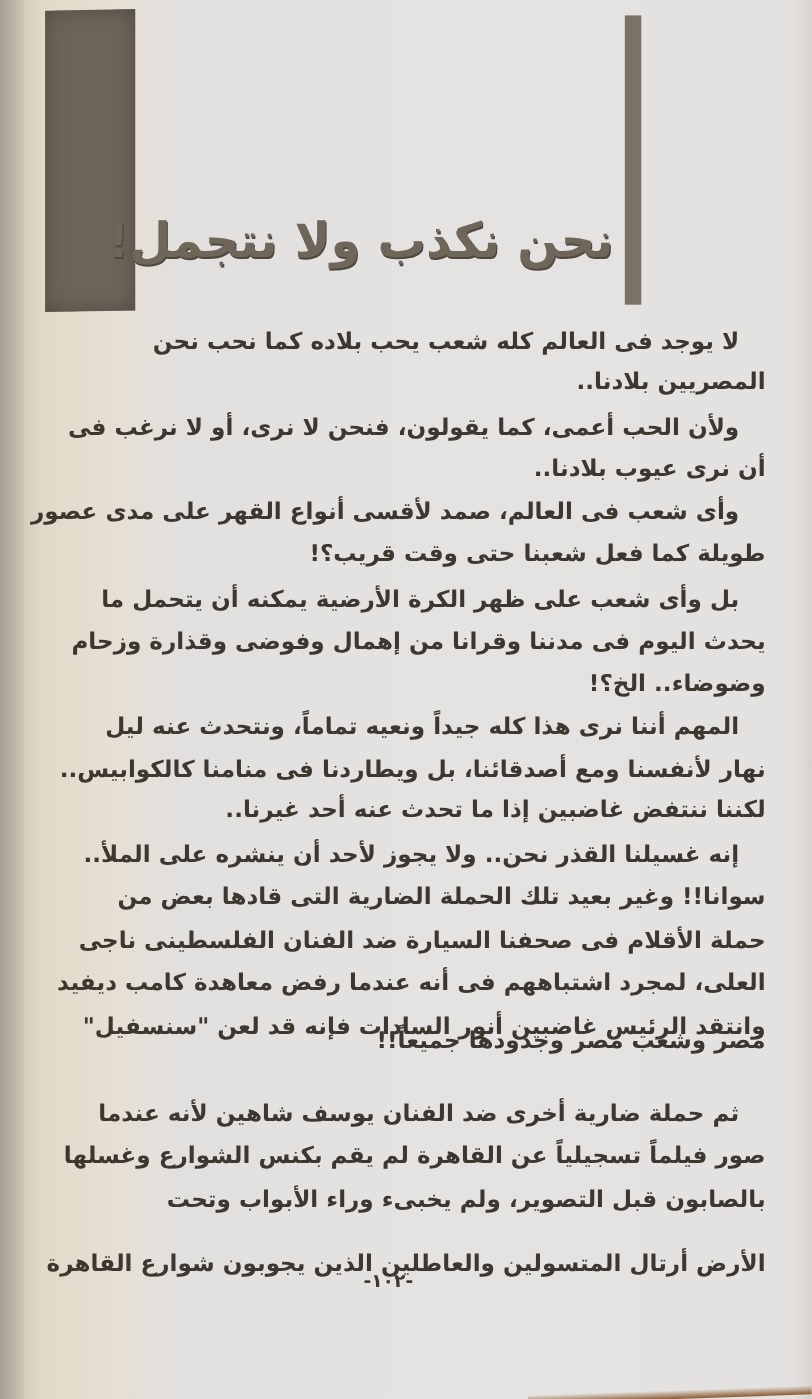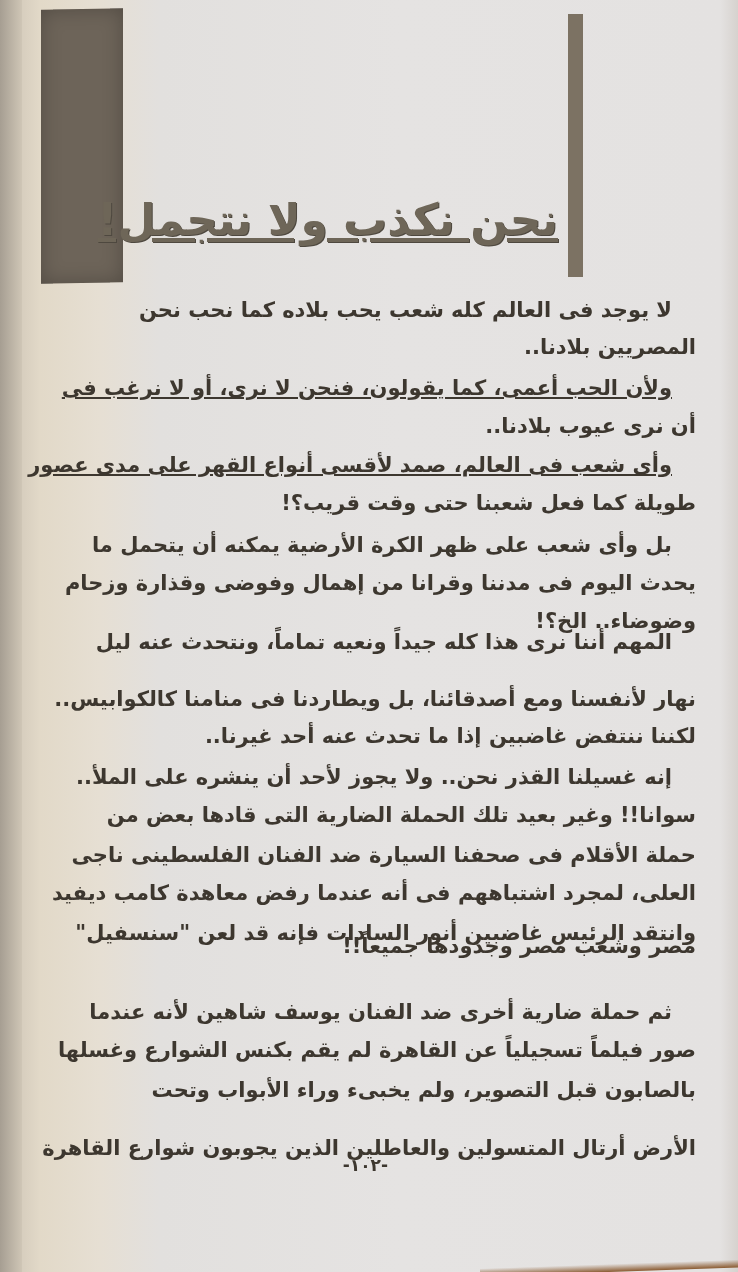--- a/index.html
+++ b/index.html
@@ -31,60 +31,59 @@
       position:absolute; left:568px; top:14px; width:15px; height:263px;
       background:#7c7263;
     }
     .title {
       position:absolute; right:180px; top:190px; width:430px;
       direction:rtl; text-align:center;
       font-family:"DejaVu Sans", sans-serif; font-weight:bold;
       font-size:44px; line-height:60px; color:#6e6658;
       white-space:nowrap;
       text-shadow: 1px 1px 0 #4e483f;
-      text-decoration: underline;
     }
     .body-text {
       position:absolute; left:44px; top:290px; width:652px;
       direction:rtl; text-align:justify;
       font-family:"DejaVu Sans", sans-serif; font-weight:bold;
       font-size:21px; color:#3d372f;
     }
     .line {
       position:absolute; right:0; height:40px; line-height:40px;
       white-space:nowrap; direction:rtl;
     }
     .line.indent { right:24px; }
     .page-number {
       position:absolute; left:318px; top:1155px; width:70px;
-      text-align:right; font-family:"DejaVu Sans", sans-serif; font-weight:bold;
+      text-align:center; font-family:"DejaVu Sans", sans-serif; font-weight:bold;
       font-size:17px; color:#3d372f; direction:rtl;
     }
   </style>
 </head>
 <body>
 
 <div class="page">
   <div class="gutter-shadow"></div>
   <div class="left-block"></div>
   <div class="right-bar"></div>
 
   <h1 class="title" style="margin:0;">نحن نكذب ولا نتجمل!</h1>
 
   <div class="body-text" id="body">
       <div class="line indent" style="top: 0px;">لا يوجد فى العالم كله شعب يحب بلاده كما نحب نحن</div>
       <div class="line" style="top: 37px;">المصريين بلادنا..</div>
-      <div class="line indent" style="top: 78px; text-decoration: underline;">ولأن الحب أعمى، كما يقولون، فنحن لا نرى، أو لا نرغب فى</div>
+      <div class="line indent" style="top: 78px;">ولأن الحب أعمى، كما يقولون، فنحن لا نرى، أو لا نرغب فى</div>
       <div class="line" style="top: 116px;">أن نرى عيوب بلادنا..</div>
-      <div class="line indent" style="top: 155px; text-decoration: underline;">وأى شعب فى العالم، صمد لأقسى أنواع القهر على مدى عصور</div>
+      <div class="line indent" style="top: 155px;">وأى شعب فى العالم، صمد لأقسى أنواع القهر على مدى عصور</div>
       <div class="line" style="top: 193px;">طويلة كما فعل شعبنا حتى وقت قريب؟!</div>
       <div class="line indent" style="top: 235px;">بل وأى شعب على ظهر الكرة الأرضية يمكنه أن يتحمل ما</div>
       <div class="line" style="top: 273px;">يحدث اليوم فى مدننا وقرانا من إهمال وفوضى وقذارة وزحام</div>
       <div class="line" style="top: 311px;">وضوضاء.. الخ؟!</div>
-      <div class="line indent" style="top: 332px;">المهم أننا نرى هذا كله جيداً ونعيه تماماً، ونتحدث عنه ليل</div>
+      <div class="line indent" style="top: 350px;">المهم أننا نرى هذا كله جيداً ونعيه تماماً، ونتحدث عنه ليل</div>
       <div class="line" style="top: 389px;">نهار لأنفسنا ومع أصدقائنا، بل ويطاردنا فى منامنا كالكوابيس..</div>
       <div class="line" style="top: 426px;">لكننا ننتفض غاضبين إذا ما تحدث عنه أحد غيرنا..</div>
       <div class="line indent" style="top: 467px;">إنه غسيلنا القذر نحن.. ولا يجوز لأحد أن ينشره على الملأ..</div>
       <div class="line" style="top: 505px;">سوانا!! وغير بعيد تلك الحملة الضارية التى قادها بعض من</div>
       <div class="line" style="top: 545px;">حملة الأقلام فى صحفنا السيارة ضد الفنان الفلسطينى ناجى</div>
       <div class="line" style="top: 583px;">العلى، لمجرد اشتباههم فى أنه عندما رفض معاهدة كامب ديفيد</div>
       <div class="line" style="top: 623px;">وانتقد الرئيس غاضبين أنور السادات فإنه قد لعن "سنسفيل"</div>
       <div class="line" style="top: 636px;">مصر وشعب مصر وجدودها جميعاً!!</div>
       <div class="line indent" style="top: 702px;">ثم حملة ضارية أخرى ضد الفنان يوسف شاهين لأنه عندما</div>
       <div class="line" style="top: 740px;">صور فيلماً تسجيلياً عن القاهرة لم يقم بكنس الشوارع وغسلها</div>

